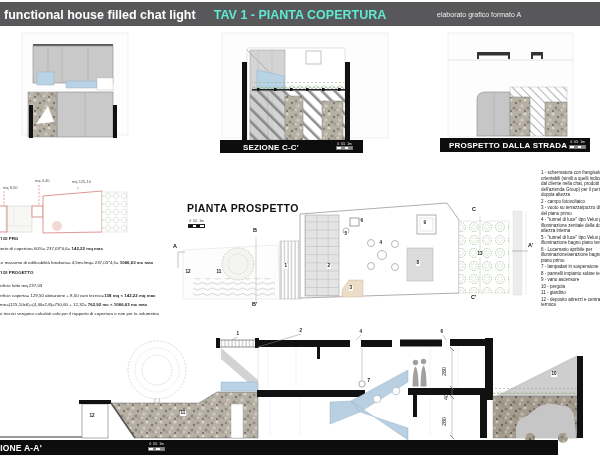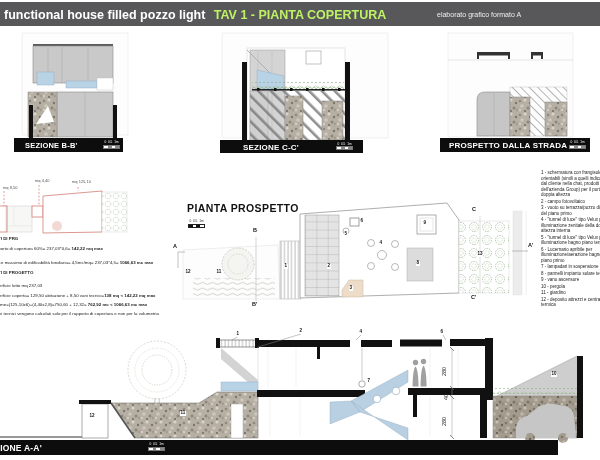--- a/index.html
+++ b/index.html
@@ -2,21 +2,21 @@
 <html><head>
 <meta charset="utf-8">
 <style>
   html,body{margin:0;padding:0;background:#fff;}
   #sheet{position:relative;width:600px;height:460px;overflow:hidden;background:#fff;
          font-family:"Liberation Sans",sans-serif;}
   .abs{position:absolute;}
   
   #hdr{position:absolute;left:0;top:2px;width:600px;height:24px;background:#58585a;}
   #hdr .hl{position:absolute;left:4px;top:6px;font-size:12.5px;font-weight:bold;color:#fff;white-space:nowrap;}
-  #hdr .hc{position:absolute;left:50%;transform:translateX(-50%);top:6px;font-size:12.5px;font-weight:bold;color:#bef264;white-space:nowrap;}
+  #hdr .hc{position:absolute;left:50%;transform:translateX(-50%);top:6px;font-size:12.5px;font-weight:bold;color:#5eead4;white-space:nowrap;}
   #hdr .hr{position:absolute;left:437px;top:9px;font-size:7px;color:#eee;white-space:nowrap;}
   
   .bar{position:absolute;background:#0d0d0d;color:#fff;}
   .bar .lbl{position:absolute;top:50%;transform:translateY(-50%);font-weight:bold;letter-spacing:.2px;white-space:nowrap;}
   .sc{position:absolute;display:flex;flex-direction:column;align-items:center;}
   .sct{font-size:3.2px;line-height:3.6px;white-space:pre;color:#fff;}
   .scb{width:15px;height:2px;border:0.3px solid #777;
        background:linear-gradient(90deg,#fff 0 25%,#8a8a8a 25% 50%,#fff 50% 75%,#8a8a8a 75%);}
   .sc.dark .sct{color:#222;}
   .sc.dark .scb{border:0.3px solid #222;background:linear-gradient(90deg,#111 0 25%,#fff 25% 50%,#111 50% 75%,#fff 75%);}
@@ -264,32 +264,25 @@
       <rect x="493" y="388" width="84" height="6" fill="url(#greens)"></rect>
       <rect x="493" y="396" width="84" height="42" fill="url(#stoneD)" stroke="#777" stroke-width="0.4"></rect>
       <path d="M516,438 L516,428 Q517,418 527,416 L537,408 Q545,403 553,404 L565,406 Q573,408 574,416 L576,438 Z" fill="#c6c6c6"></path>
       <circle cx="530" cy="438" r="5" fill="url(#stoneD)"></circle>
       <circle cx="563" cy="438" r="5" fill="url(#stoneD)"></circle>
       <rect x="577" y="356" width="6" height="82" fill="#111"></rect>
     </g>
   </svg>
 
   <div id="hdr">
-    <span class="hl">functional house filled pozzo light</span>
+    <span class="hl">functional house filled chat light</span>
     <span class="hc">TAV 1 - PIANTA COPERTURA</span>
     <span class="hr">elaborato grafico formato A</span>
   </div>
 
-  <div class="bar" style="left:14px;top:138px;width:109px;height:14px">
-    <span class="lbl" style="left:11px;font-size:7.5px">SEZIONE B-B'</span>
-    <span class="sc" style="right:3px;top:3px">
-      <span class="sct">0  0.5  1m</span>
-      <span class="scb"></span>
-    </span>
-  </div>
 
   <div class="bar" style="left:440px;top:138px;width:150px;height:14px">
     <span class="lbl" style="left:9px;font-size:8px">PROSPETTO DALLA STRADA</span>
     <span class="sc" style="right:4px;top:3px">
       <span class="sct">0  0.5  1m</span>
       <span class="scb"></span>
     </span>
   </div>
 
   <div class="bar" style="left:220px;top:140px;width:143px;height:13px">

